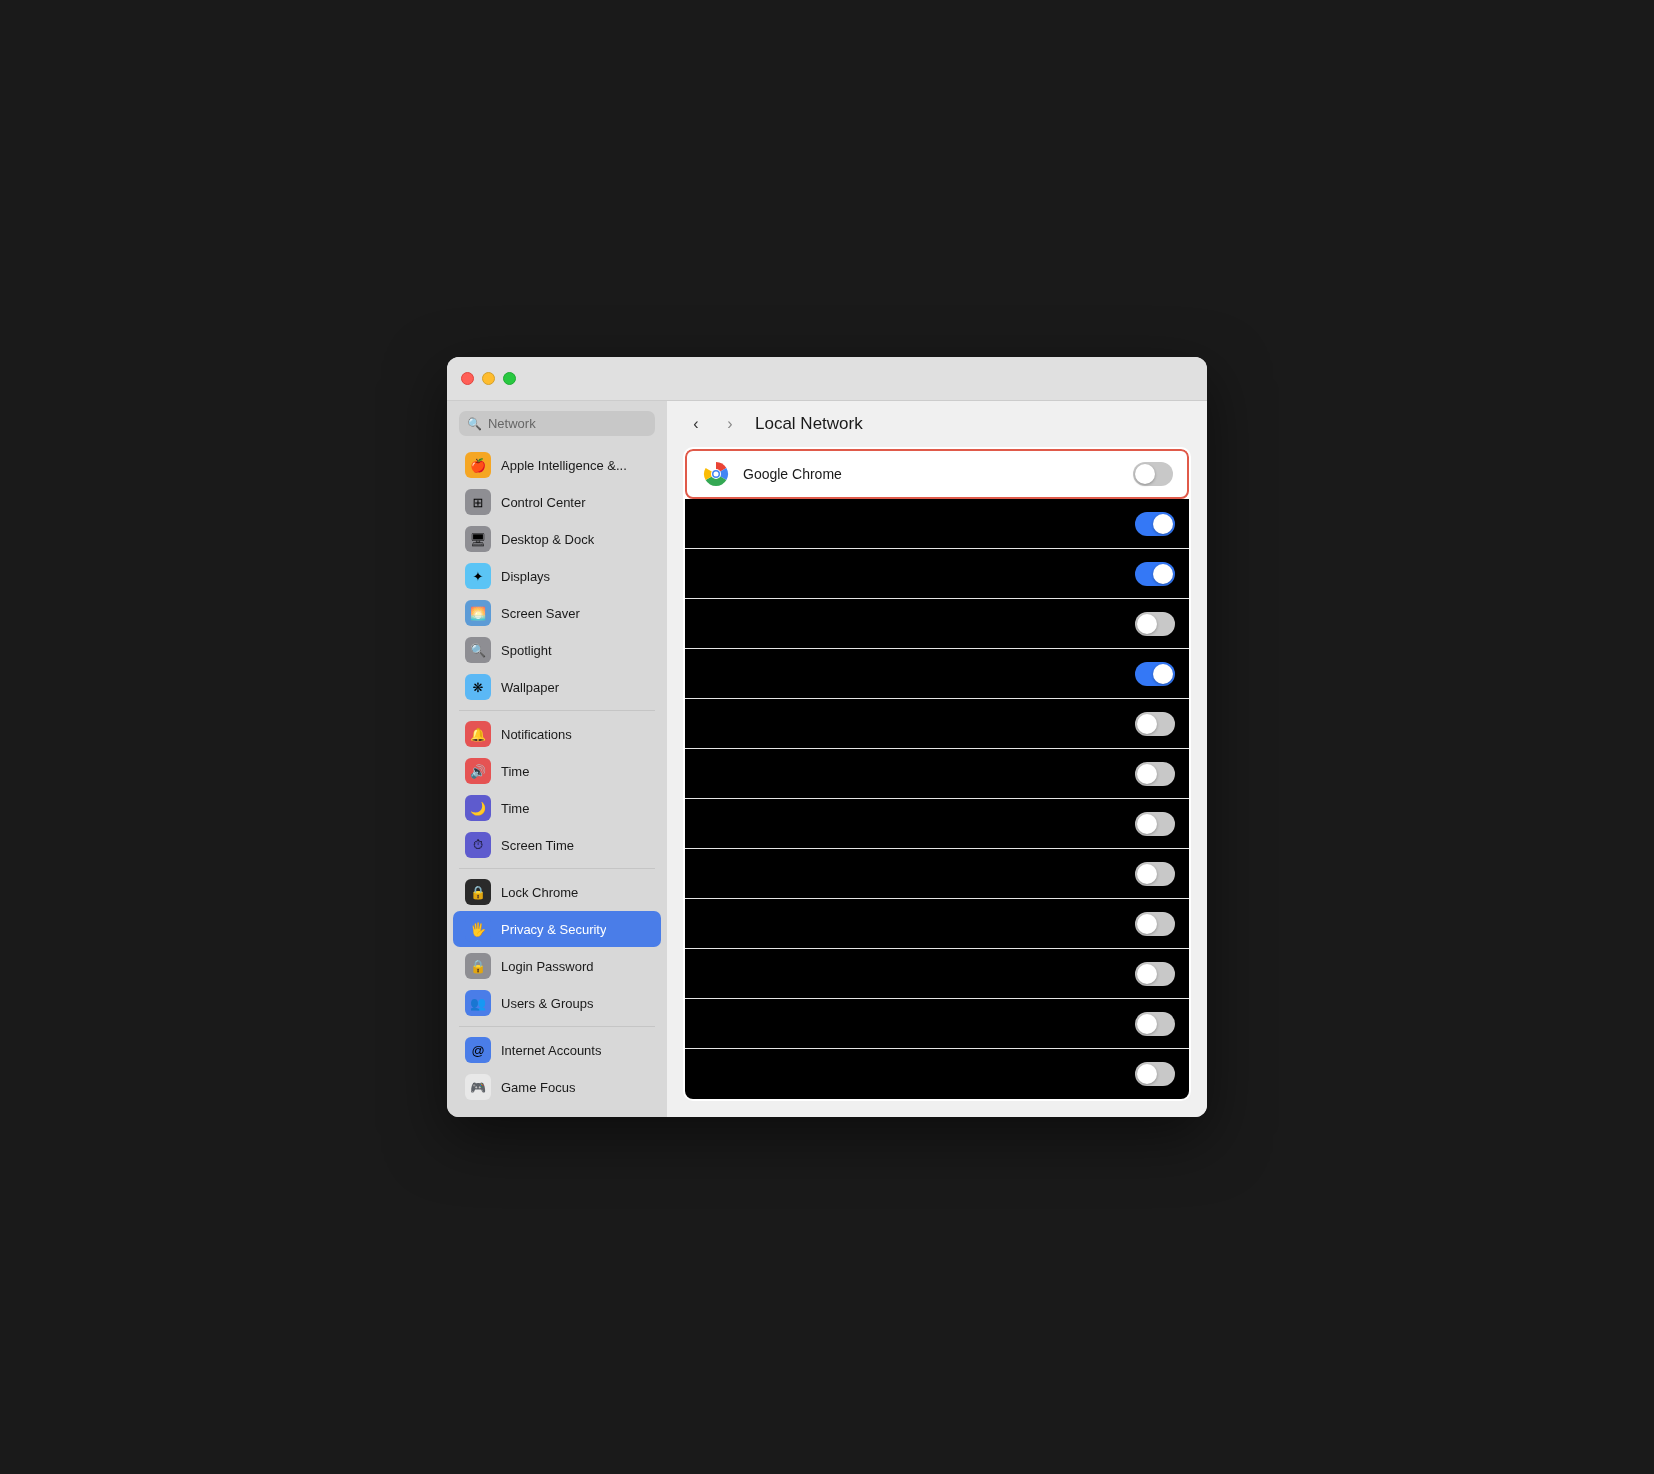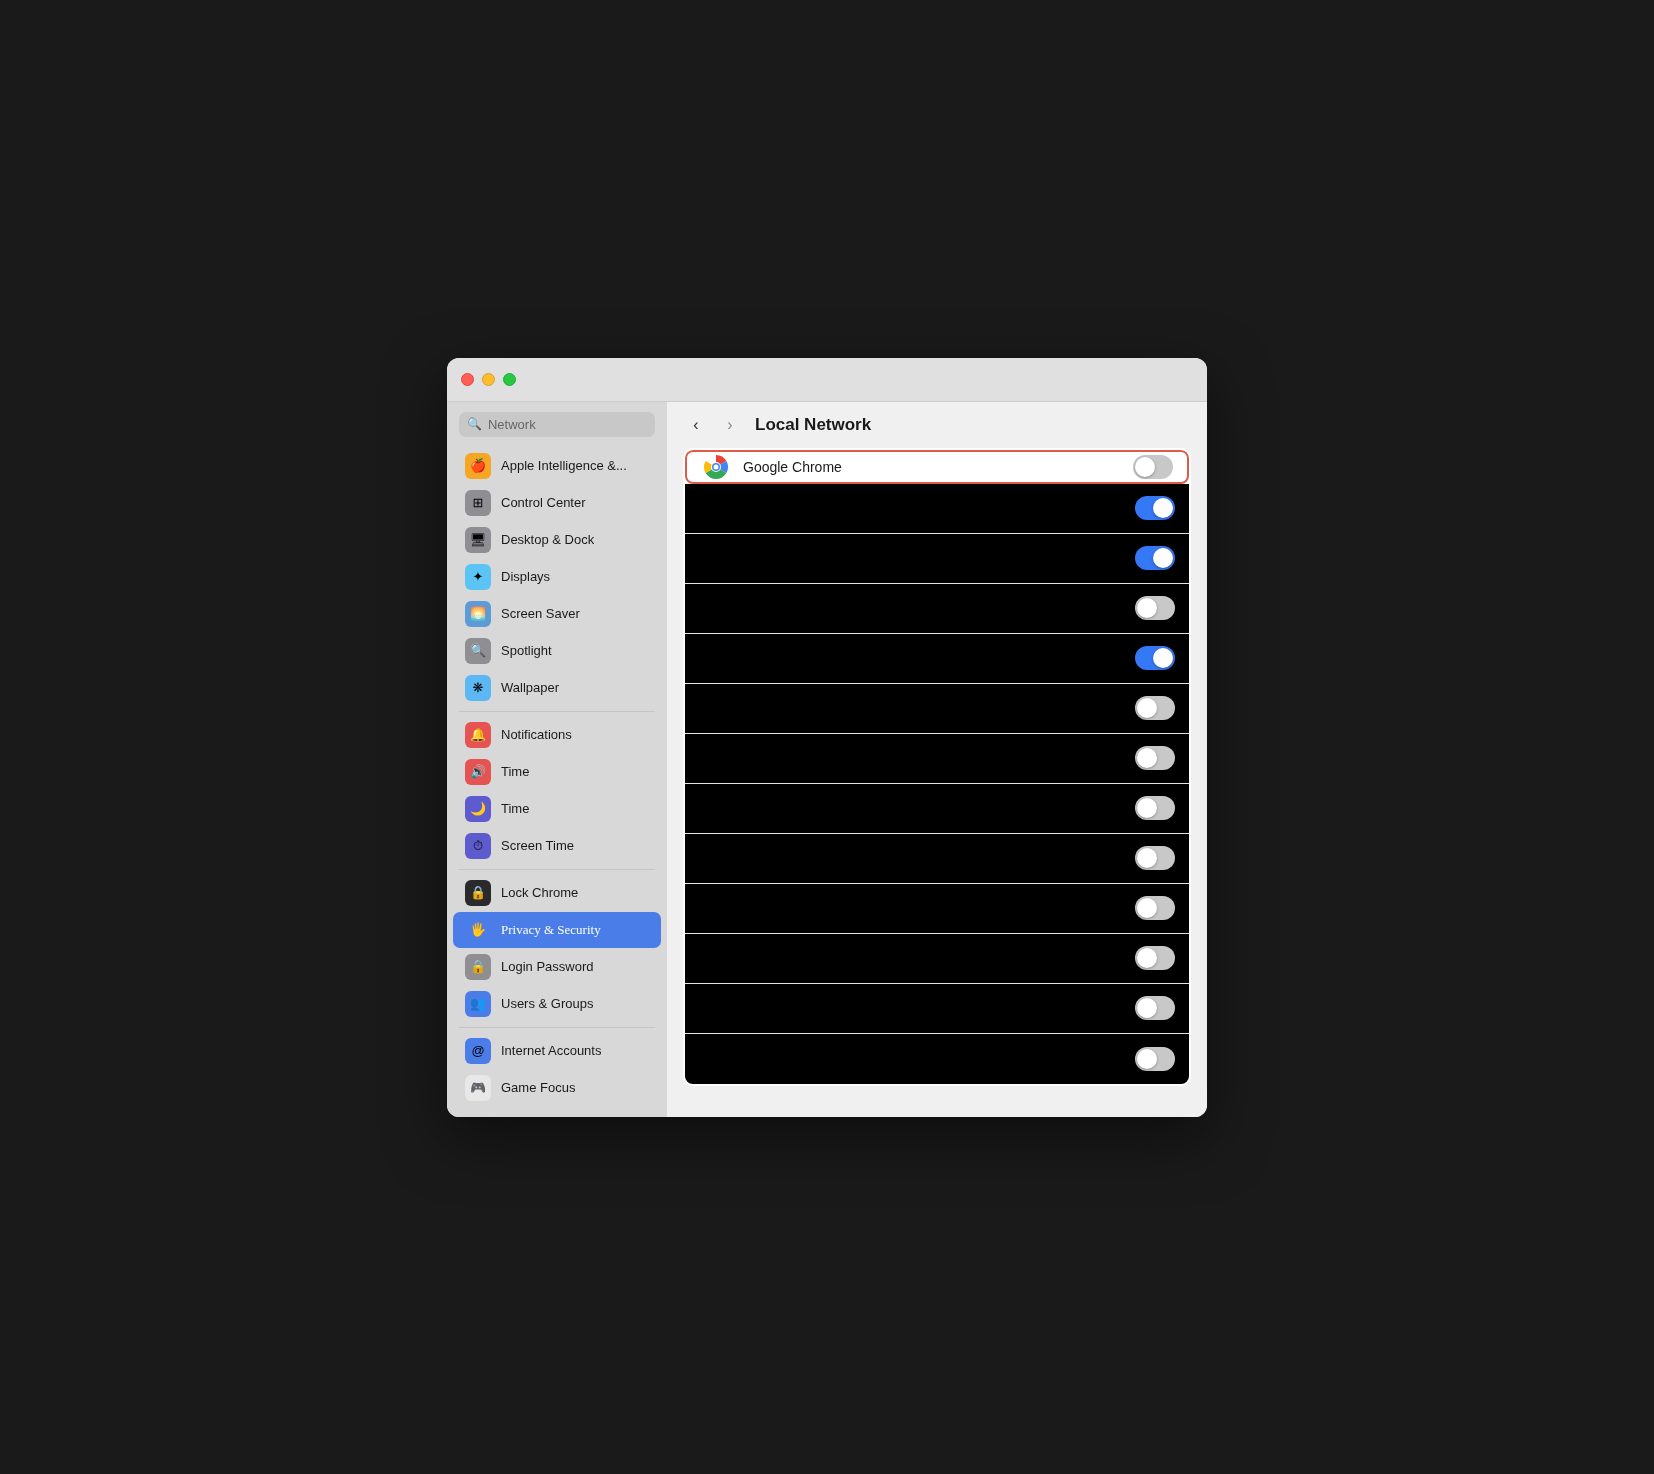--- a/index.html
+++ b/index.html
@@ -85,21 +85,20 @@
       gap: 10px;
       cursor: pointer;
       border-radius: 7px;
       margin: 1px 6px;
     }
     .sidebar-item.active {
       background: #4a7de8;
     }
     .sidebar-item.active .item-label {
       color: #fff;
-      font-family: Liberation Serif, serif;
     }
     .item-icon {
       width: 26px;
       height: 26px;
       border-radius: 6px;
       display: flex;
       align-items: center;
       justify-content: center;
       font-size: 14px;
       flex-shrink: 0;
@@ -138,21 +137,21 @@
       align-items: center;
       justify-content: center;
       color: #888;
       font-size: 16px;
       cursor: pointer;
       border-radius: 4px;
     }
     .nav-btn.active { color: #333; }
     .nav-title {
       font-size: 17px;
-      font-weight: 700;
+      font-weight: 400;
       color: #1a1a1a;
       margin-left: 4px;
     }
     .main-scroll {
       flex: 1;
       overflow-y: auto;
       padding: 0 16px 16px 16px;
     }
     .description-text {
       font-size: 13px;
@@ -163,21 +162,21 @@
     }
     .app-list {
       background: #fff;
       border-radius: 10px;
       overflow: hidden;
       border: 2px solid transparent;
     }
     .app-row {
       display: flex;
       align-items: center;
-      padding: 0 14px;
+      padding: 8px 14px;
       border-bottom: 1px solid #e5e5e5;
       background: #fafafa;
     }
     .app-row:last-child {
       border-bottom: none;
     }
     .app-row.highlighted {
       background: #fff;
       border: 2px solid #e05a4a;
       border-radius: 8px;

